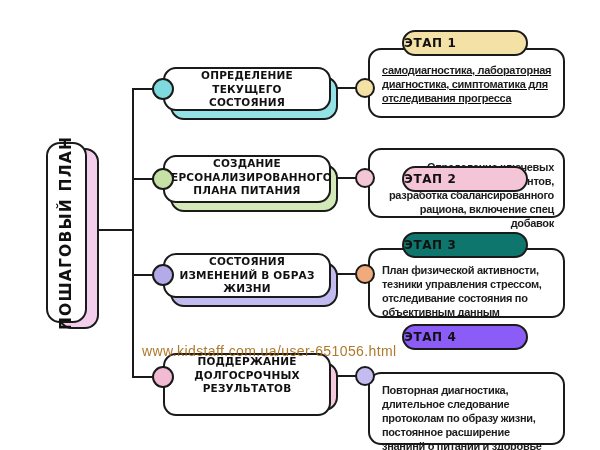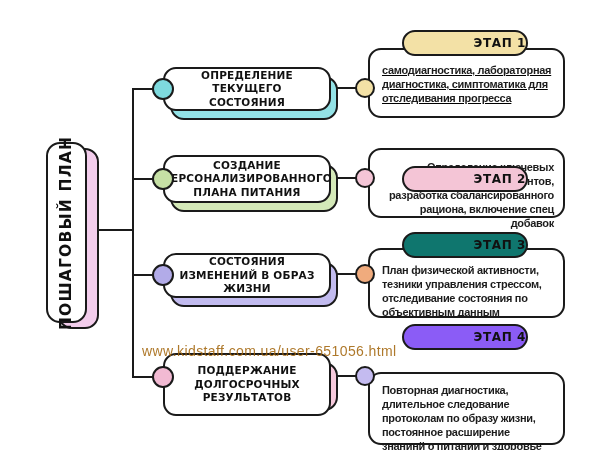--- a/index.html
+++ b/index.html
@@ -42,21 +42,21 @@
     letter-spacing: 1.2px;
     color: #111111;
   }
   .stage-box {
     position: absolute;
     left: 163px; width: 168px;
     background: #ffffff;
     border: 2px solid #1a1a1a;
     border-radius: 13px;
     z-index: 3;
-    display: flex; align-items: center; justify-content: center;
+    display: flex; justify-content: center;
     text-align: center;
     padding: 0 10px;
   }
   .stage-topic {
     font-weight: bold;
     font-size: 10.5px;
     line-height: 1.3;
     letter-spacing: 0.2px;
     color: #111111;
   }
@@ -92,21 +92,21 @@
     line-height: 1.28;
     letter-spacing: -0.3px;
     color: #1c1c1c;
   }
   .stage-badge {
     position: absolute;
     left: 402px; width: 126px; height: 26px;
     border: 2px solid #1a1a1a;
     border-radius: 13px;
     z-index: 5;
-    display: flex; align-items: center; justify-content: flex-end;
+    display: flex; align-items: center; justify-content: flex-start;
   }
   .badge-label {
     font-weight: bold;
     font-size: 12px;
     letter-spacing: 0.6px;
     color: #111111;
   }
   .watermark {
     position: absolute;
     left: 142px; top: 343px;

